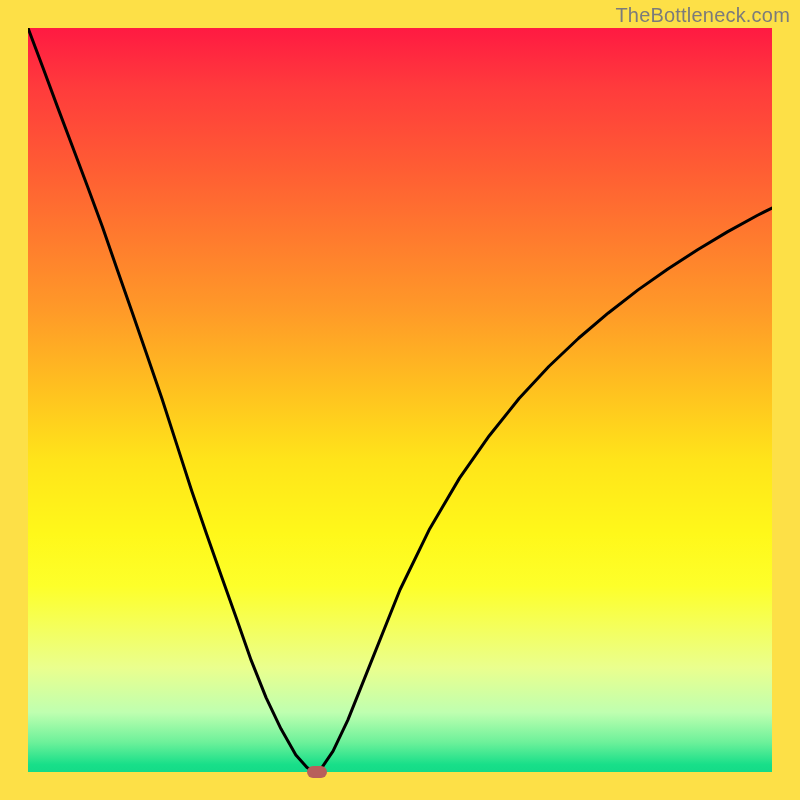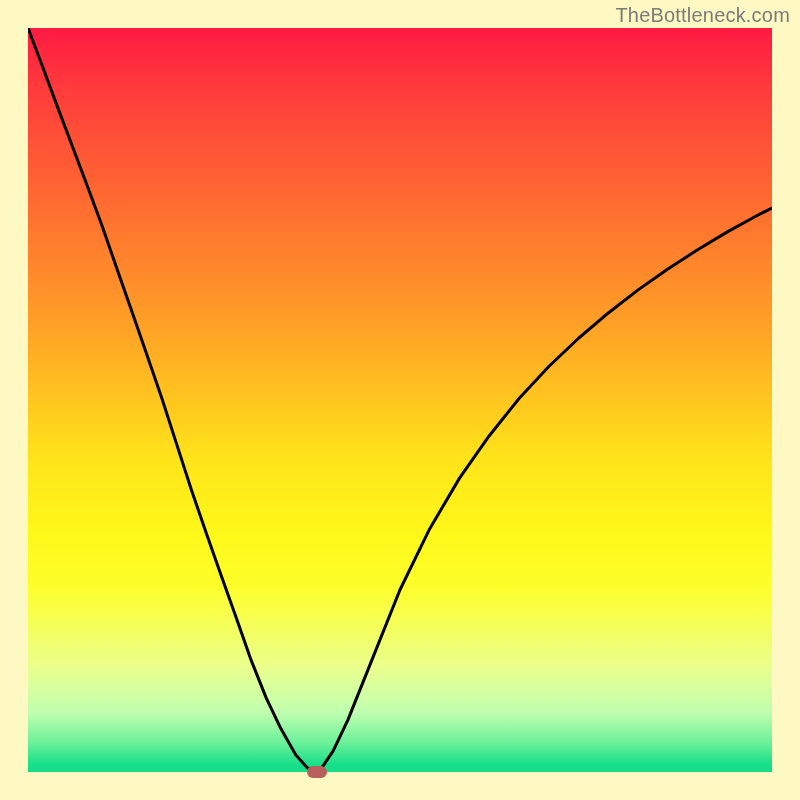--- a/index.html
+++ b/index.html
@@ -8,21 +8,21 @@
     width: 800px;
     height: 800px;
     background: #000;
     overflow: hidden;
     font-family: Arial, Helvetica, sans-serif;
   }
   .wrap {
     position: relative;
     width: 800px;
     height: 800px;
-    background: #fef9c3;
+    background: #fde047;
   }
   .plot {
     position: absolute;
     left: 28px;
     top: 28px;
     width: 744px;
     height: 744px;
     background: linear-gradient(
       to bottom,
       #ff1a42 0%,

